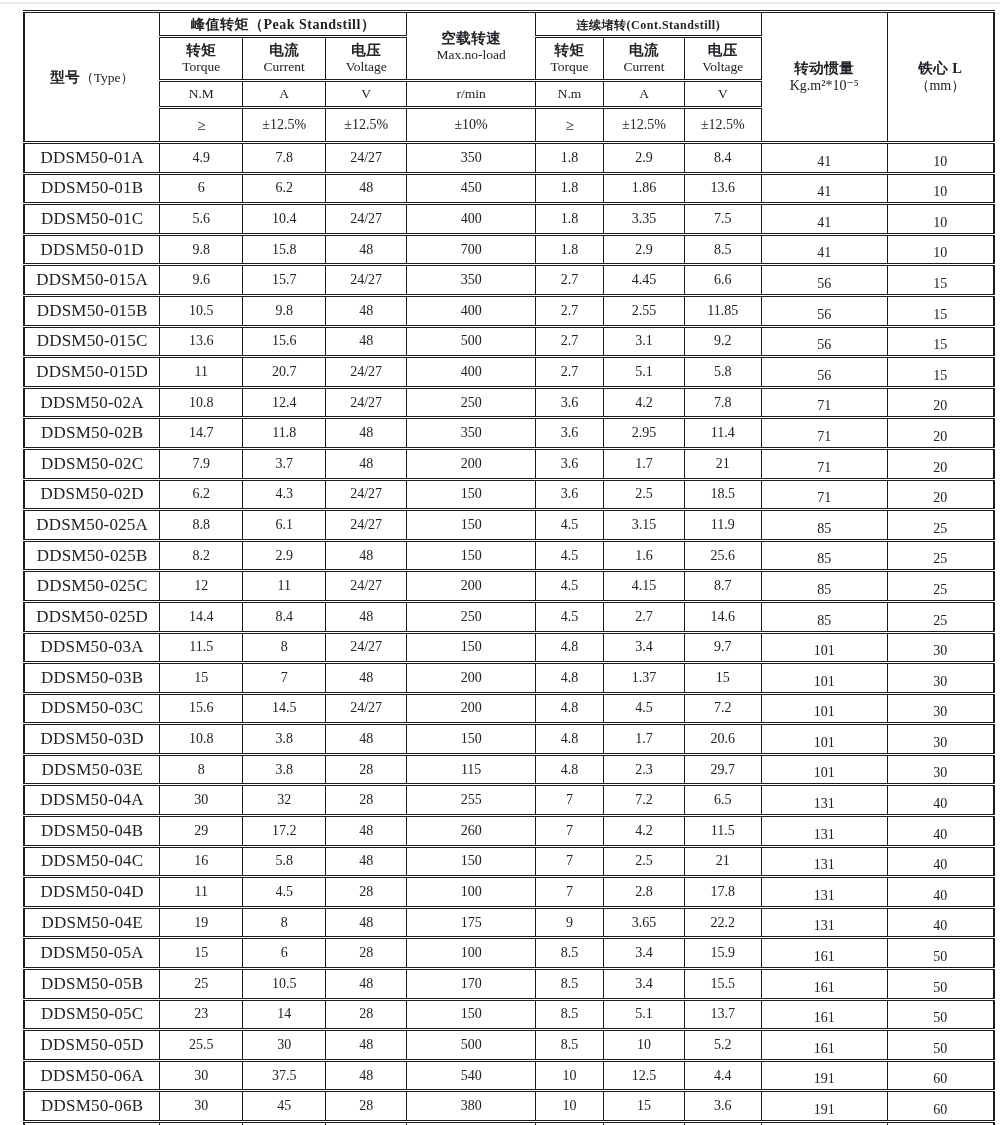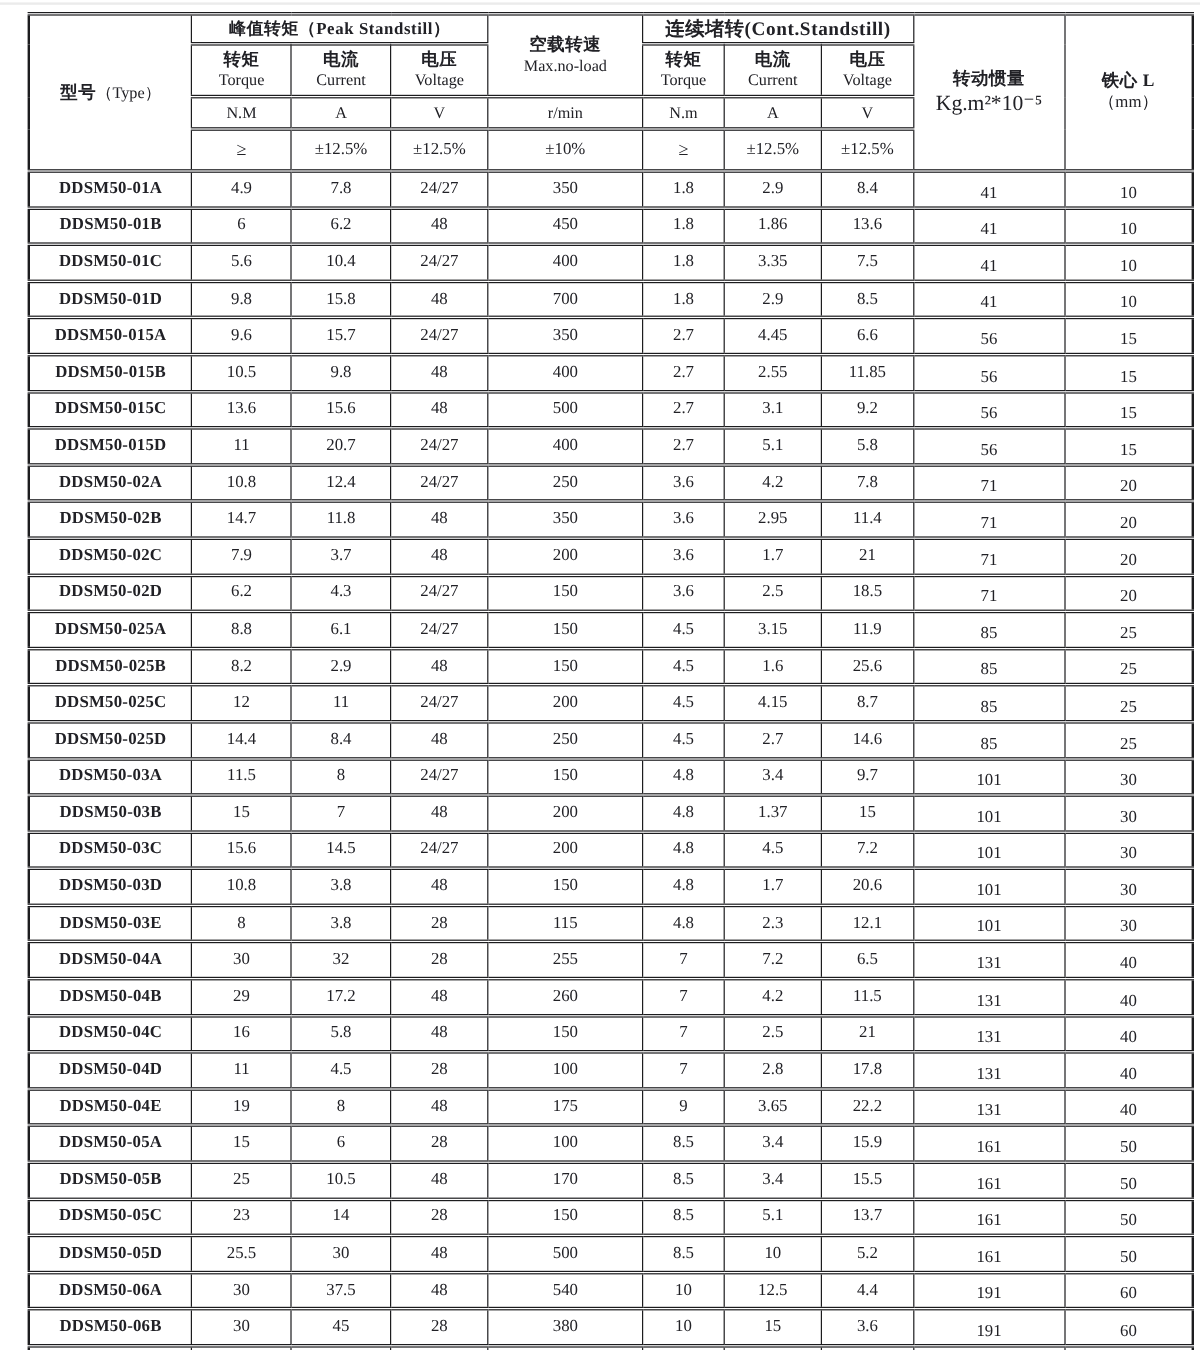--- a/index.html
+++ b/index.html
@@ -44,21 +44,21 @@
   thead tr.h2 { height: 44px; }
   thead tr.h3 { height: 27px; }
   thead tr.h4 { height: 35px; }
   tbody td { height: 25.6px; font-size: 14px; }
   .cn   { font-weight: bold; font-size: 14.5px; letter-spacing: 0.5px; display: inline; }
   .blockline { display: block; line-height: 1.25; }
   .en   { font-size: 13.5px; font-weight: normal; letter-spacing: 0; }
   .unit { font-size: 13.5px; }
   .tol  { font-size: 14px; }
   .geq  { font-size: 15px; }
-  tbody td.c0 { font-size: 14px; letter-spacing: 0.2px; font-weight: bold; }
+  tbody td.c0 { font-size: 17px; letter-spacing: 0.2px; }
   
   tbody td.c8, tbody td.c9 { vertical-align: bottom; padding-bottom: 2px; }
 </style>
 </head>
 <body>
 
 <div class="top-strip"></div>
 
 <table class="spec">
   <colgroup>
@@ -79,25 +79,25 @@
         <span class="cn">型号</span><span class="en">（Type）</span>
       </th>
       <th colspan="3">
         <span class="cn" style="font-size:14px">峰值转矩（Peak Standstill）</span>
       </th>
       <th rowspan="2">
         <span class="blockline cn">空载转速</span>
         <span class="blockline en">Max.no-load</span>
       </th>
       <th colspan="3">
-        <span class="cn" style="font-size:16px">连续堵转(Cont.Standstill)</span>
+        <span class="cn" style="font-size:12px">连续堵转(Cont.Standstill)</span>
       </th>
       <th rowspan="4">
         <span class="blockline cn">转动惯量</span>
-        <span class="blockline unit" style="font-size:18px">Kg.m²*10⁻⁵</span>
+        <span class="blockline unit" style="font-size:14px">Kg.m²*10⁻⁵</span>
       </th>
       <th rowspan="4">
         <span class="blockline cn">铁心 L</span>
         <span class="blockline unit" style="font-size:14px">（mm）</span>
       </th>
     </tr>
     <tr class="h2">
       <th>
         <span class="blockline cn">转矩</span>
         <span class="blockline en">Torque</span>
@@ -384,21 +384,21 @@
         <td class="c9">30</td>
       </tr>
       <tr>
         <td class="c0">DDSM50-03E</td>
         <td class="c1">8</td>
         <td class="c2">3.8</td>
         <td class="c3">28</td>
         <td class="c4">115</td>
         <td class="c5">4.8</td>
         <td class="c6">2.3</td>
-        <td class="c7">12.1</td>
+        <td class="c7">29.7</td>
         <td class="c8">101</td>
         <td class="c9">30</td>
       </tr>
       <tr>
         <td class="c0">DDSM50-04A</td>
         <td class="c1">30</td>
         <td class="c2">32</td>
         <td class="c3">28</td>
         <td class="c4">255</td>
         <td class="c5">7</td>

